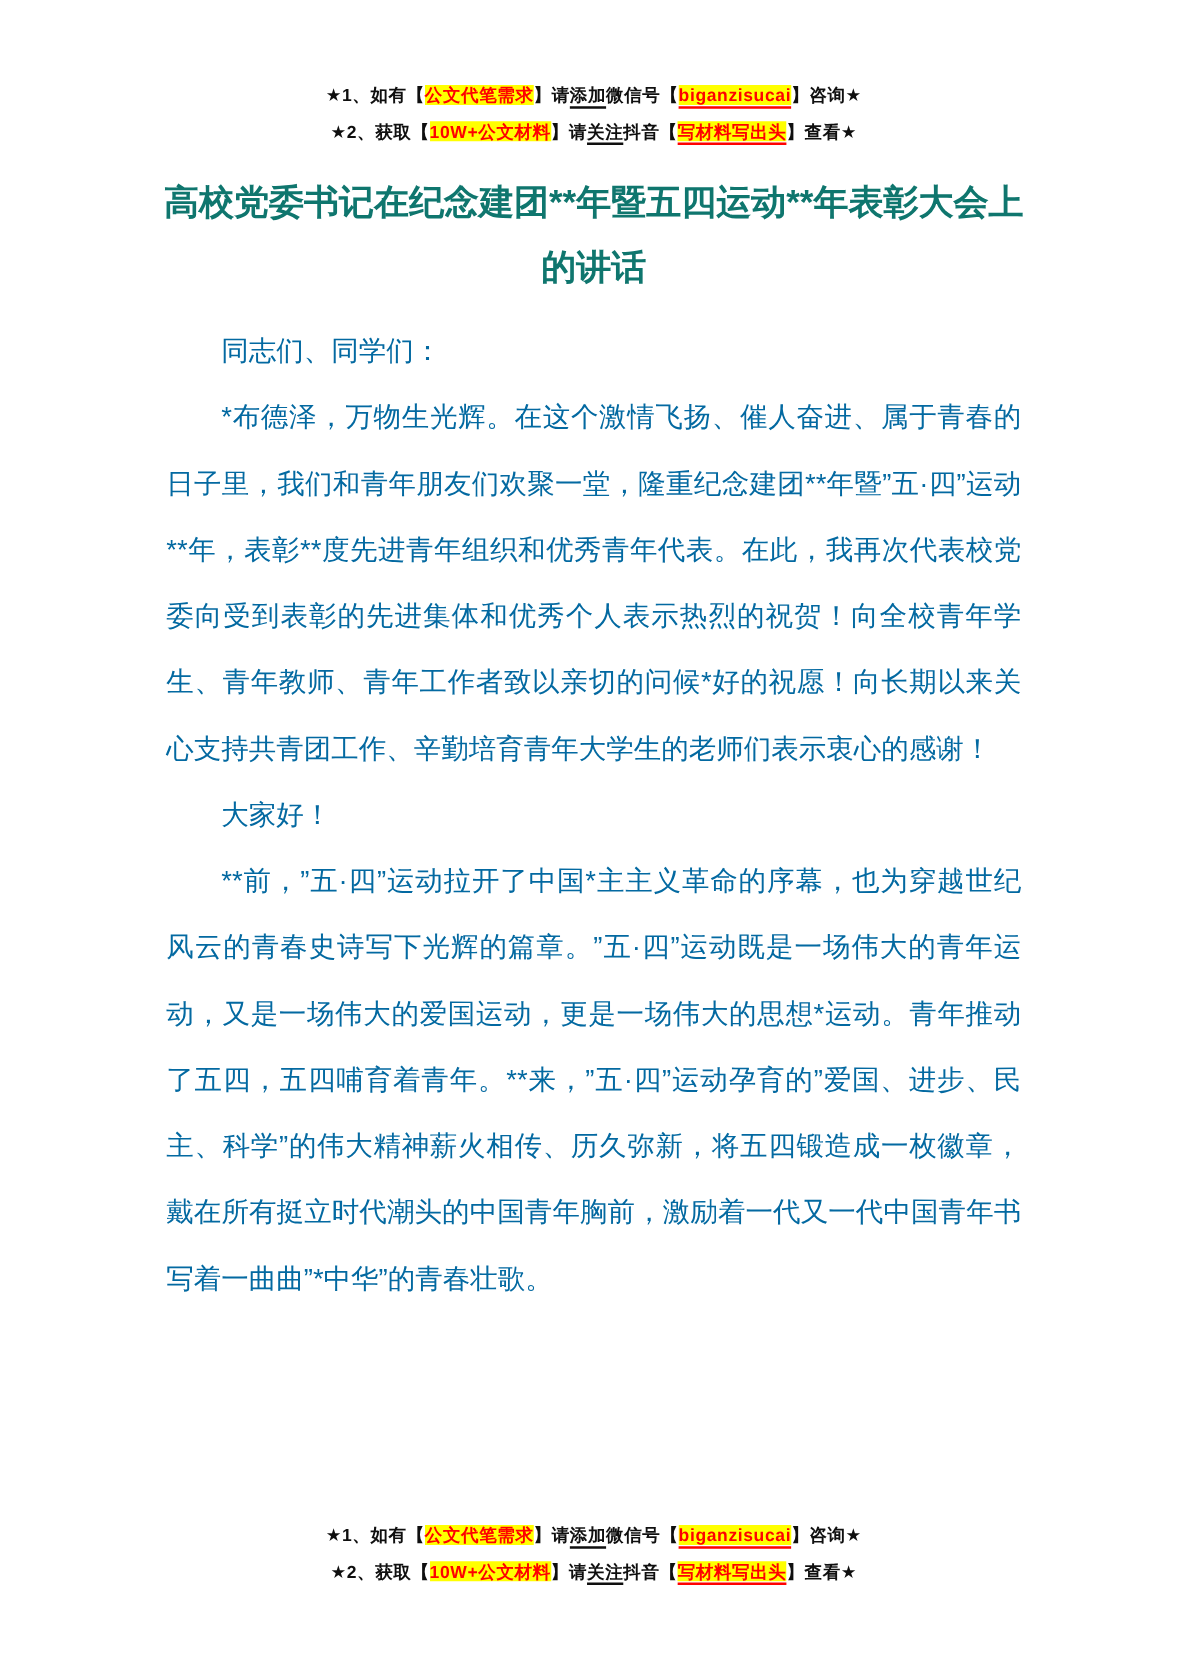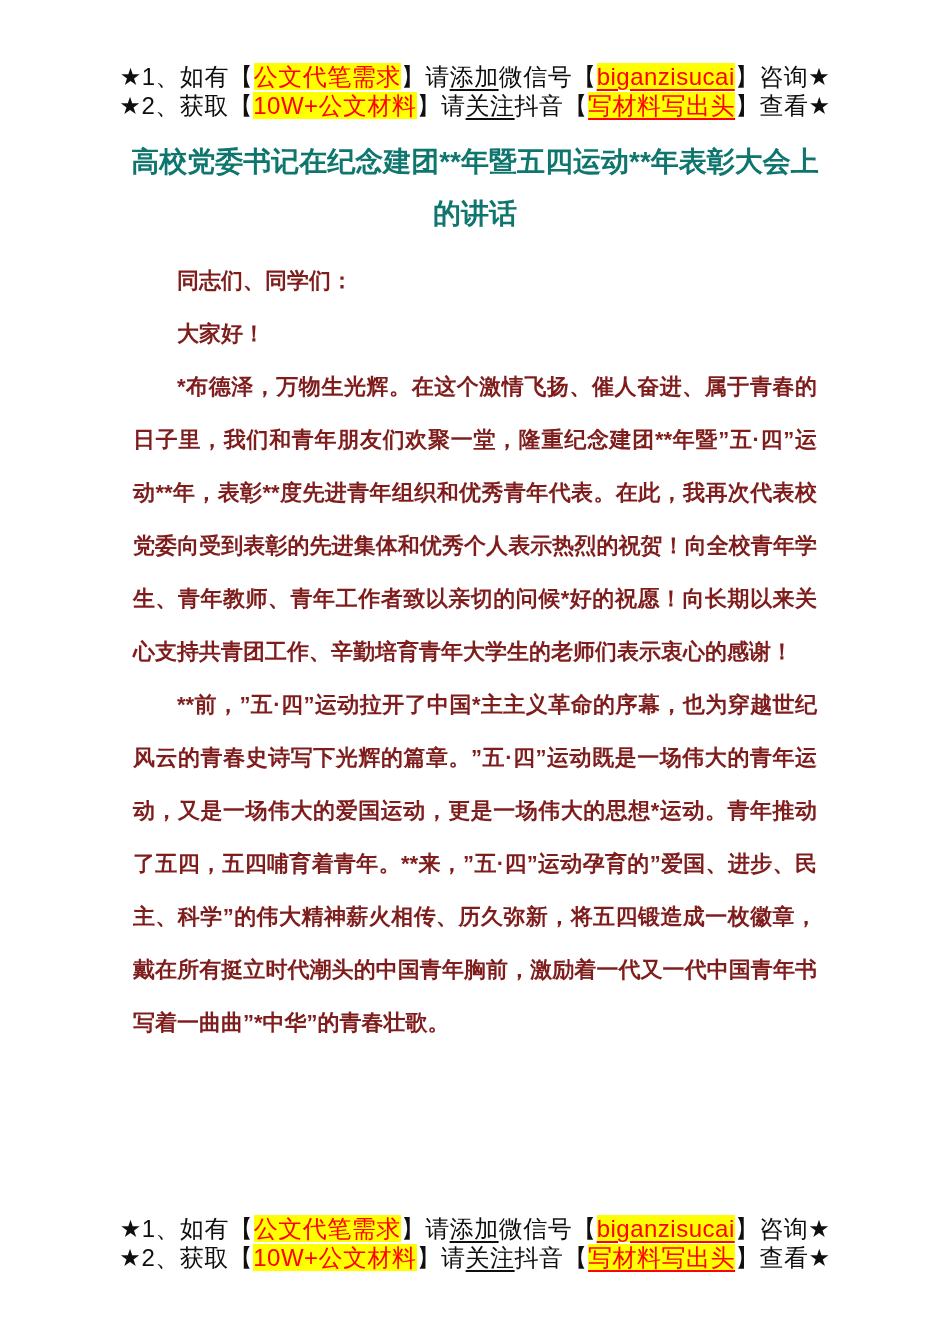--- a/index.html
+++ b/index.html
@@ -20,22 +20,22 @@
     width: 100%;
     text-align: center;
   }
   .promo-header { padding-top: 62px; }
   .promo-footer {
     position: absolute;
     left: 0;
     bottom: 72px;
   }
   .promo-line {
-    font-size: 24px;
-    font-weight: 400;
+    font-size: 14px;
+    font-weight: 700;
     color: #0f0f0f;
     line-height: 29px;
     letter-spacing: 0.5px;
   }
   .seg { white-space: pre; }
   .seg.highlight {
     background: #ffff00;
     color: #fe0101;
   }
   .seg.underline {
@@ -55,43 +55,43 @@
     line-height: 52px;
   }
 
   
   .body {
     width: 684px;
     margin: 14px auto 0 auto;
   }
   .para {
     font-size: 22px;
-    color: #7f1d1d;
+    color: #0369a1;
     line-height: 53px;
     text-align: justify;
     text-indent: 2em;
-    font-weight: 700;
+    font-weight: 400;
   }
 </style>
 </head>
 <body>
 
 <div class="page">
 
   <header class="promo promo-header">
     <div class="promo-line"><span class="seg ">★1、如有【</span><span class="seg highlight">公文代笔需求</span><span class="seg ">】请</span><span class="seg underline">添加</span><span class="seg ">微信号【</span><span class="seg highlight underline">biganzisucai</span><span class="seg ">】咨询★</span></div>
     <div class="promo-line"><span class="seg ">★2、获取【</span><span class="seg highlight">10W+公文材料</span><span class="seg ">】请</span><span class="seg underline">关注</span><span class="seg ">抖音【</span><span class="seg highlight underline">写材料写出头</span><span class="seg ">】查看★</span></div>
   </header>
 
   <h1 class="title">高校党委书记在纪念建团**年暨五四运动**年表彰大会上的讲话</h1>
 
   <main class="body">
       <p class="para">同志们、同学们：</p>
+      <p class="para">*布德泽，万物生光辉。在这个激情飞扬、催人奋进、属于青春的日子里，我们和青年朋友们欢聚一堂，隆重纪念建团**年暨”五·四”运动**年，表彰**度先进青年组织和优秀青年代表。在此，我再次代表校党委向受到表彰的先进集体和优秀个人表示热烈的祝贺！向全校青年学生、青年教师、青年工作者致以亲切的问候*好的祝愿！向长期以来关心支持共青团工作、辛勤培育青年大学生的老师们表示衷心的感谢！</p>
       <p class="para">大家好！</p>
-      <p class="para">*布德泽，万物生光辉。在这个激情飞扬、催人奋进、属于青春的日子里，我们和青年朋友们欢聚一堂，隆重纪念建团**年暨”五·四”运动**年，表彰**度先进青年组织和优秀青年代表。在此，我再次代表校党委向受到表彰的先进集体和优秀个人表示热烈的祝贺！向全校青年学生、青年教师、青年工作者致以亲切的问候*好的祝愿！向长期以来关心支持共青团工作、辛勤培育青年大学生的老师们表示衷心的感谢！</p>
       <p class="para">**前，”五·四”运动拉开了中国*主主义革命的序幕，也为穿越世纪风云的青春史诗写下光辉的篇章。”五·四”运动既是一场伟大的青年运动，又是一场伟大的爱国运动，更是一场伟大的思想*运动。青年推动了五四，五四哺育着青年。**来，”五·四”运动孕育的”爱国、进步、民主、科学”的伟大精神薪火相传、历久弥新，将五四锻造成一枚徽章，戴在所有挺立时代潮头的中国青年胸前，激励着一代又一代中国青年书写着一曲曲”*中华”的青春壮歌。</p>
     </main>
 
   <footer class="promo promo-footer">
     <div class="promo-line"><span class="seg ">★1、如有【</span><span class="seg highlight">公文代笔需求</span><span class="seg ">】请</span><span class="seg underline">添加</span><span class="seg ">微信号【</span><span class="seg highlight underline">biganzisucai</span><span class="seg ">】咨询★</span></div>
     <div class="promo-line"><span class="seg ">★2、获取【</span><span class="seg highlight">10W+公文材料</span><span class="seg ">】请</span><span class="seg underline">关注</span><span class="seg ">抖音【</span><span class="seg highlight underline">写材料写出头</span><span class="seg ">】查看★</span></div>
   </footer>
 
 </div>
 

